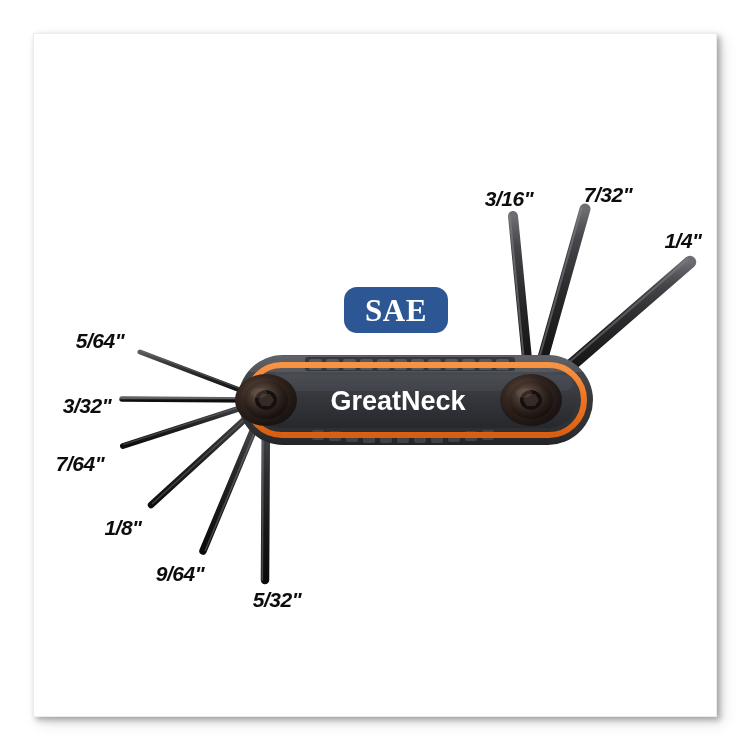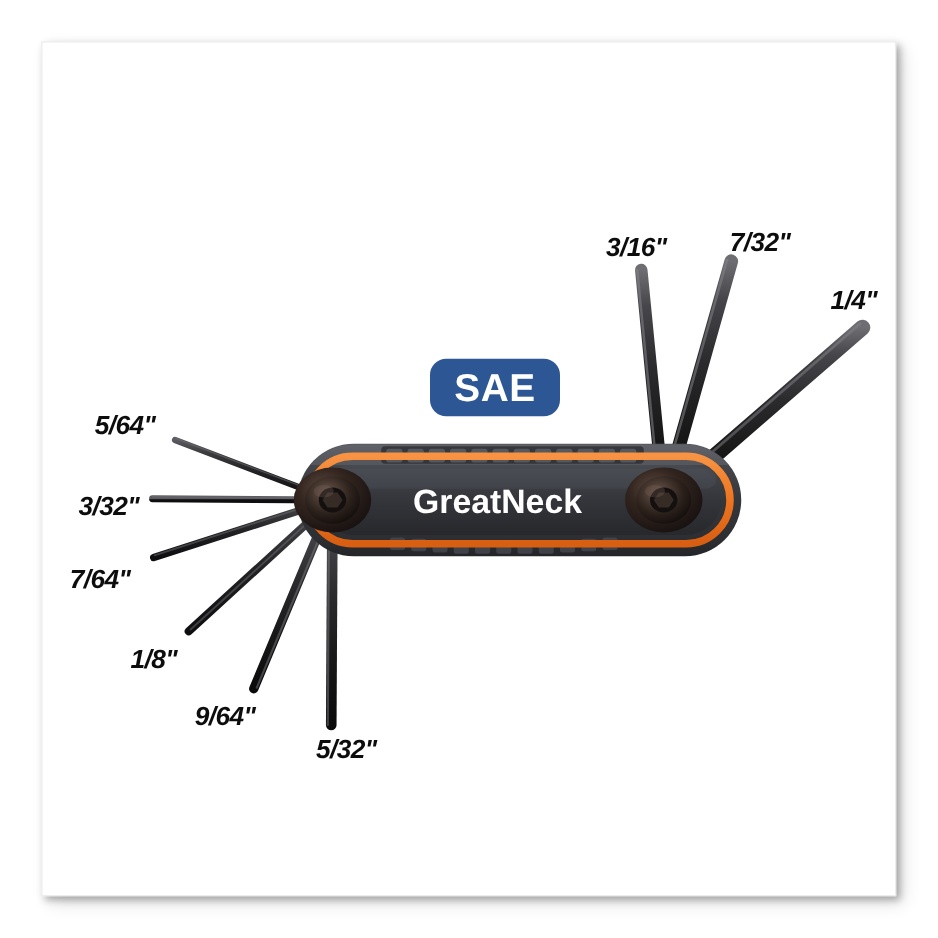--- a/index.html
+++ b/index.html
@@ -55,21 +55,21 @@
     top: 287px;
     width: 104px;
     height: 46px;
     border-radius: 13px;
     display: flex;
     align-items: center;
     justify-content: center;
     box-sizing: border-box;
   }
   #sae-badge .sae-text {
-    font-family: Liberation Sans, sans-serif;
+    font-family: Liberation Serif, serif;
     font-weight: bold;
     font-size: 31px;
     color: #ffffff;
     letter-spacing: 0.5px;
     line-height: 1;
   }
 </style>
 </head>
 <body>
 

